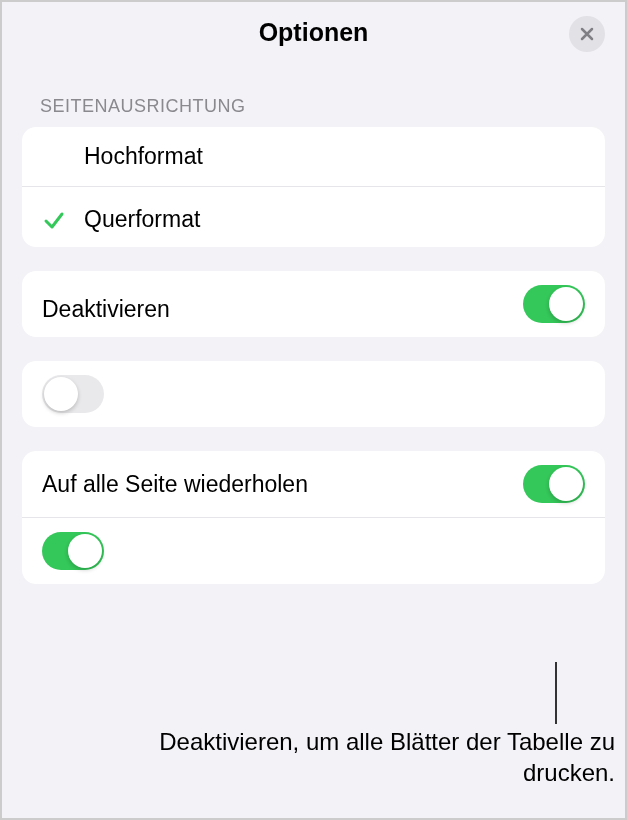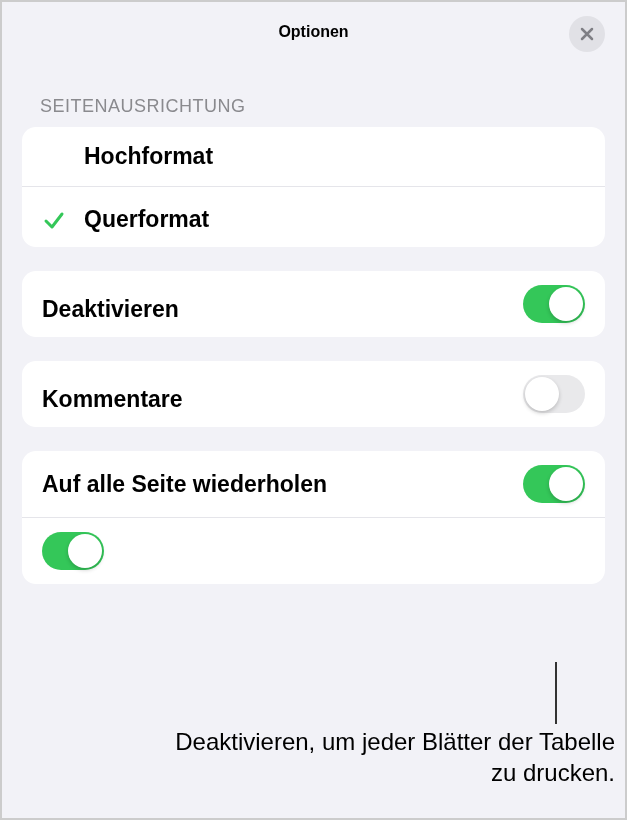--- a/index.html
+++ b/index.html
@@ -17,21 +17,21 @@
     }
     .header {
       position: relative;
       height: 60px;
       display: flex;
       align-items: center;
       justify-content: center;
       background: #f2f2f7;
     }
     .header-title {
-      font-size: 16px;
+      font-size: 25px;
       font-weight: 600;
       color: #000;
     }
     .close-button {
       position: absolute;
       right: 20px;
       top: 14px;
       width: 36px;
       height: 36px;
       border-radius: 50%;
@@ -65,21 +65,20 @@
       border-radius: 14px;
       overflow: hidden;
       margin-bottom: 24px;
     }
     .row {
       display: flex;
       align-items: center;
       min-height: 60px;
       padding: 14px 20px;
       border-bottom: 1px solid #e5e5ea;
-      font-weight: bold;
     }
     .row:last-child {
       border-bottom: none;
       align-items: flex-end;
     }
     .row-check-space {
       width: 42px;
       display: flex;
       align-items: center;
       justify-content: flex-start;
@@ -182,21 +181,20 @@
     <div class="row">
       <div class="row-label">Deaktivieren</div>
       <div class="toggle on">
         <div class="toggle-knob"></div>
       </div>
     </div>
   </div>
 
   <div class="group">
     <div class="row">
-      <div class="row-label">Kommentare</div>
       <div class="toggle off">
         <div class="toggle-knob"></div>
       </div>
     </div>
   </div>
 
 
   <div class="group">
     <div class="row">
       <div class="row-label">Auf alle Seite wiederholen</div>
@@ -208,14 +206,14 @@
       <div class="toggle on">
         <div class="toggle-knob"></div>
       </div>
     </div>
   </div>
 
 </div>
 
 <div class="callout">
   <div class="callout-line"></div>
-  <div class="callout-text">Deaktivieren, um jeder Blätter der Tabelle zu drucken.</div>
+  <div class="callout-text">Deaktivieren, um alle Blätter der Tabelle zu drucken.</div>
 </div>
 
 </body></html>

